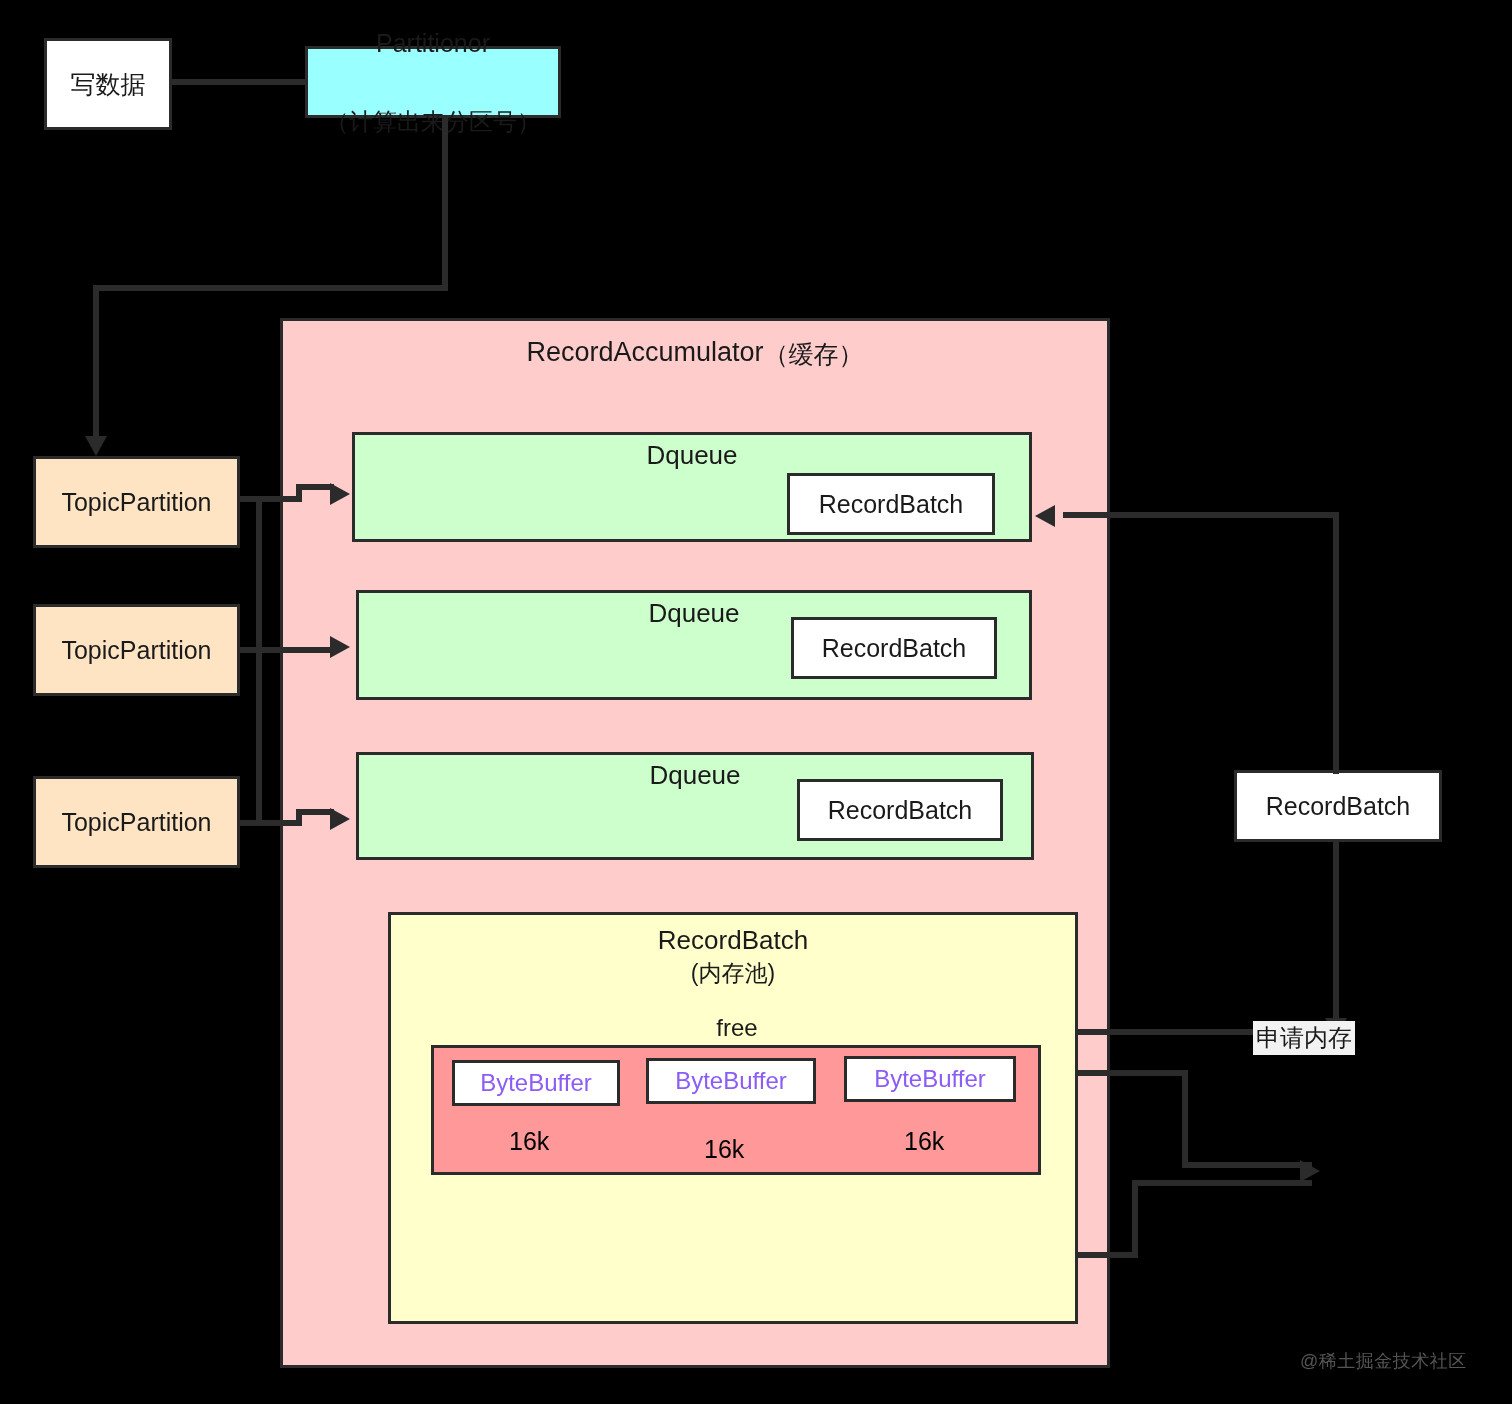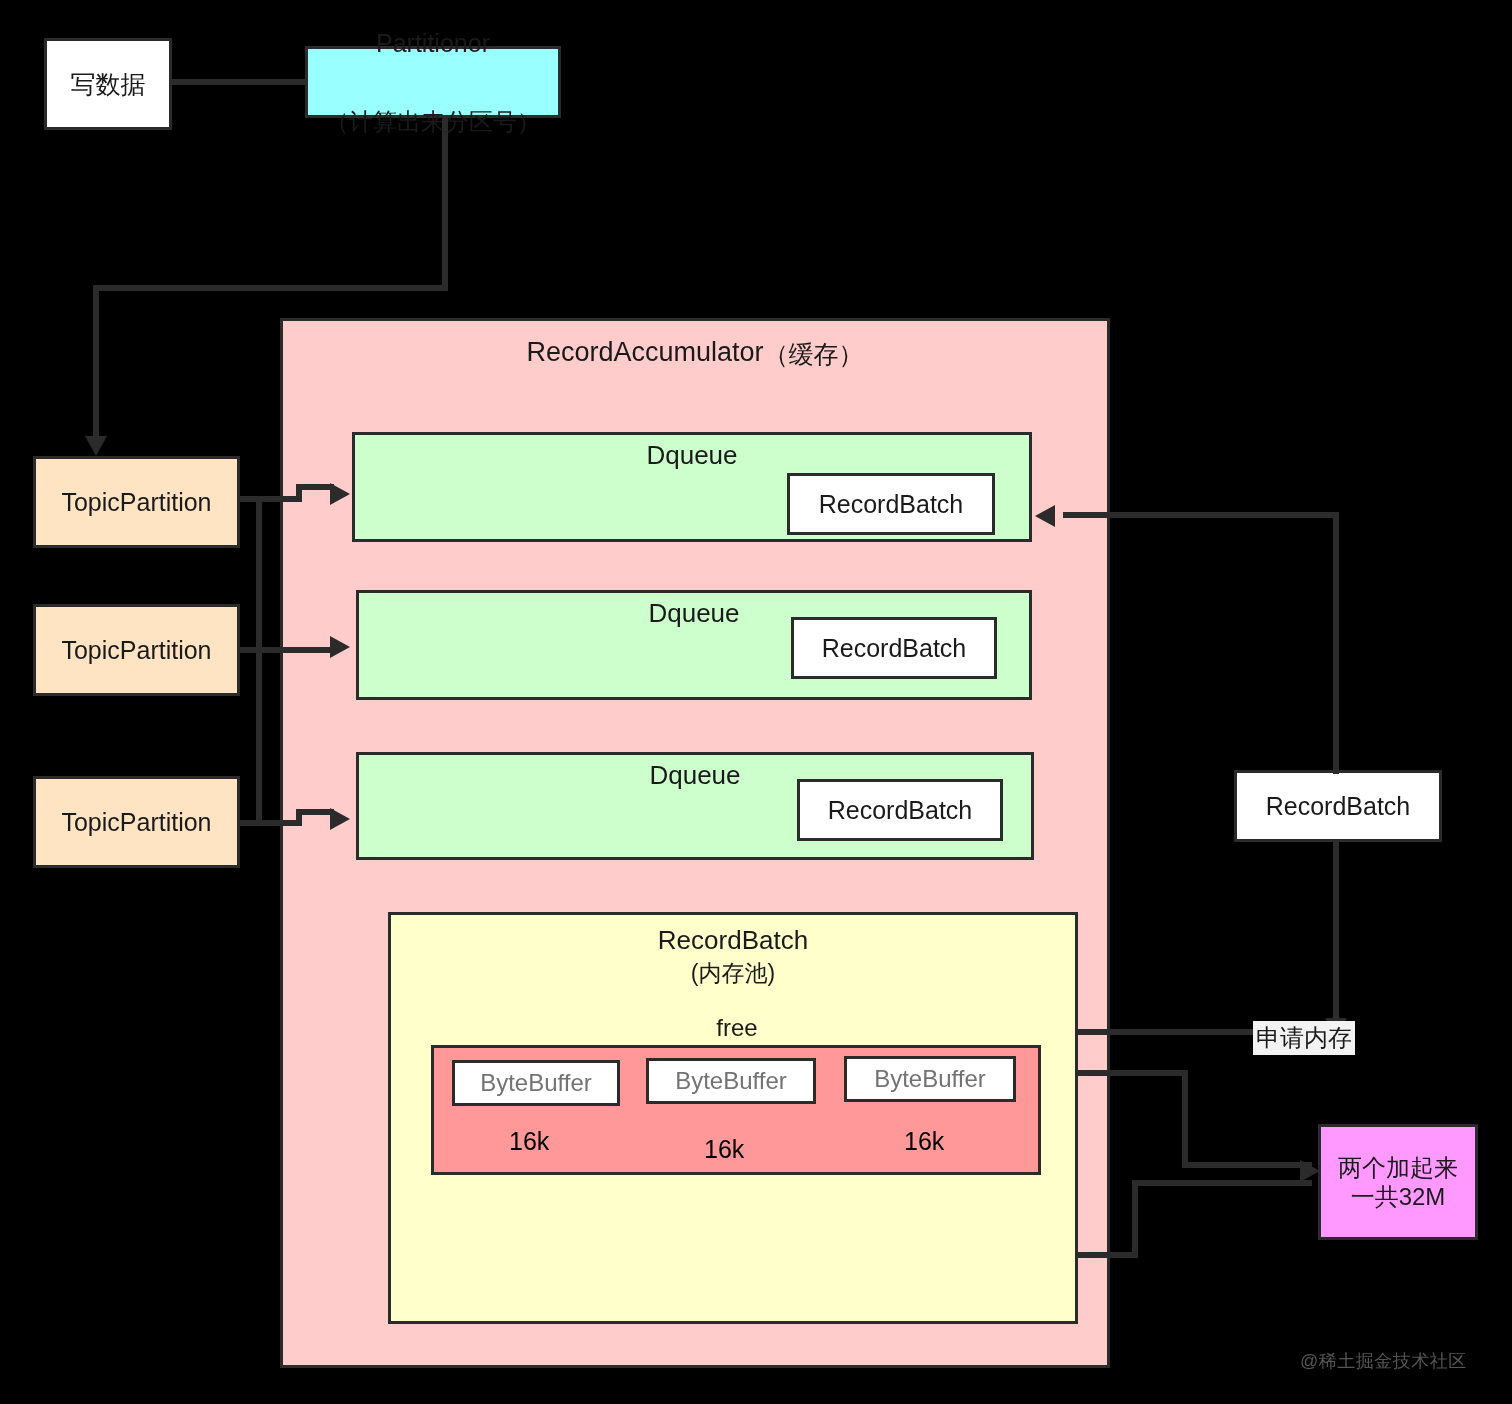--- a/index.html
+++ b/index.html
@@ -124,21 +124,21 @@
     background: #ff9999;
     border: 3px solid #2b2b2b;
     box-sizing: border-box;
   }
   .bb {
     position: absolute;
     background: #ffffff;
     border: 3px solid #2b2b2b;
     box-sizing: border-box;
     display: flex; align-items: center; justify-content: center;
-    font-size: 24px; color: #737373;
+    font-size: 24px; color: #8b5cf6;
     height: 46px;
   }
   #bb-0 { left: 18px; top: 12px; width: 168px; }
   #bb-1 { left: 212px; top: 10px; width: 170px; }
   #bb-2 { left: 410px; top: 8px; width: 172px; }
   .bb-size {
     position: absolute;
     font-size: 25px; color: #000000;
   }
   #sz-0 { left: 75px; top: 78px; }
@@ -299,20 +299,16 @@
   <div class="line hline" style="left:1078px; top:1070px; width:110px;"></div>
   <div class="line vline" style="left:1182px; top:1070px; height:98px;"></div>
   <div class="line hline" style="left:1182px; top:1162px; width:130px;"></div>
 
   <div class="line hline" style="left:1078px; top:1252px; width:60px;"></div>
   <div class="line vline" style="left:1132px; top:1180px; height:78px;"></div>
   <div class="line hline" style="left:1132px; top:1180px; width:180px;"></div>
 
   <div class="arrow arrow-right" style="left:1300px; top:1160px;"></div>
 
-  <div class="box" id="total-32m-box">
-    <span>两个加起来</span>
-    <span>一共32M</span>
-  </div>
 
   <span id="watermark">@稀土掘金技术社区</span>
 
 </div>
 
 </body></html>

